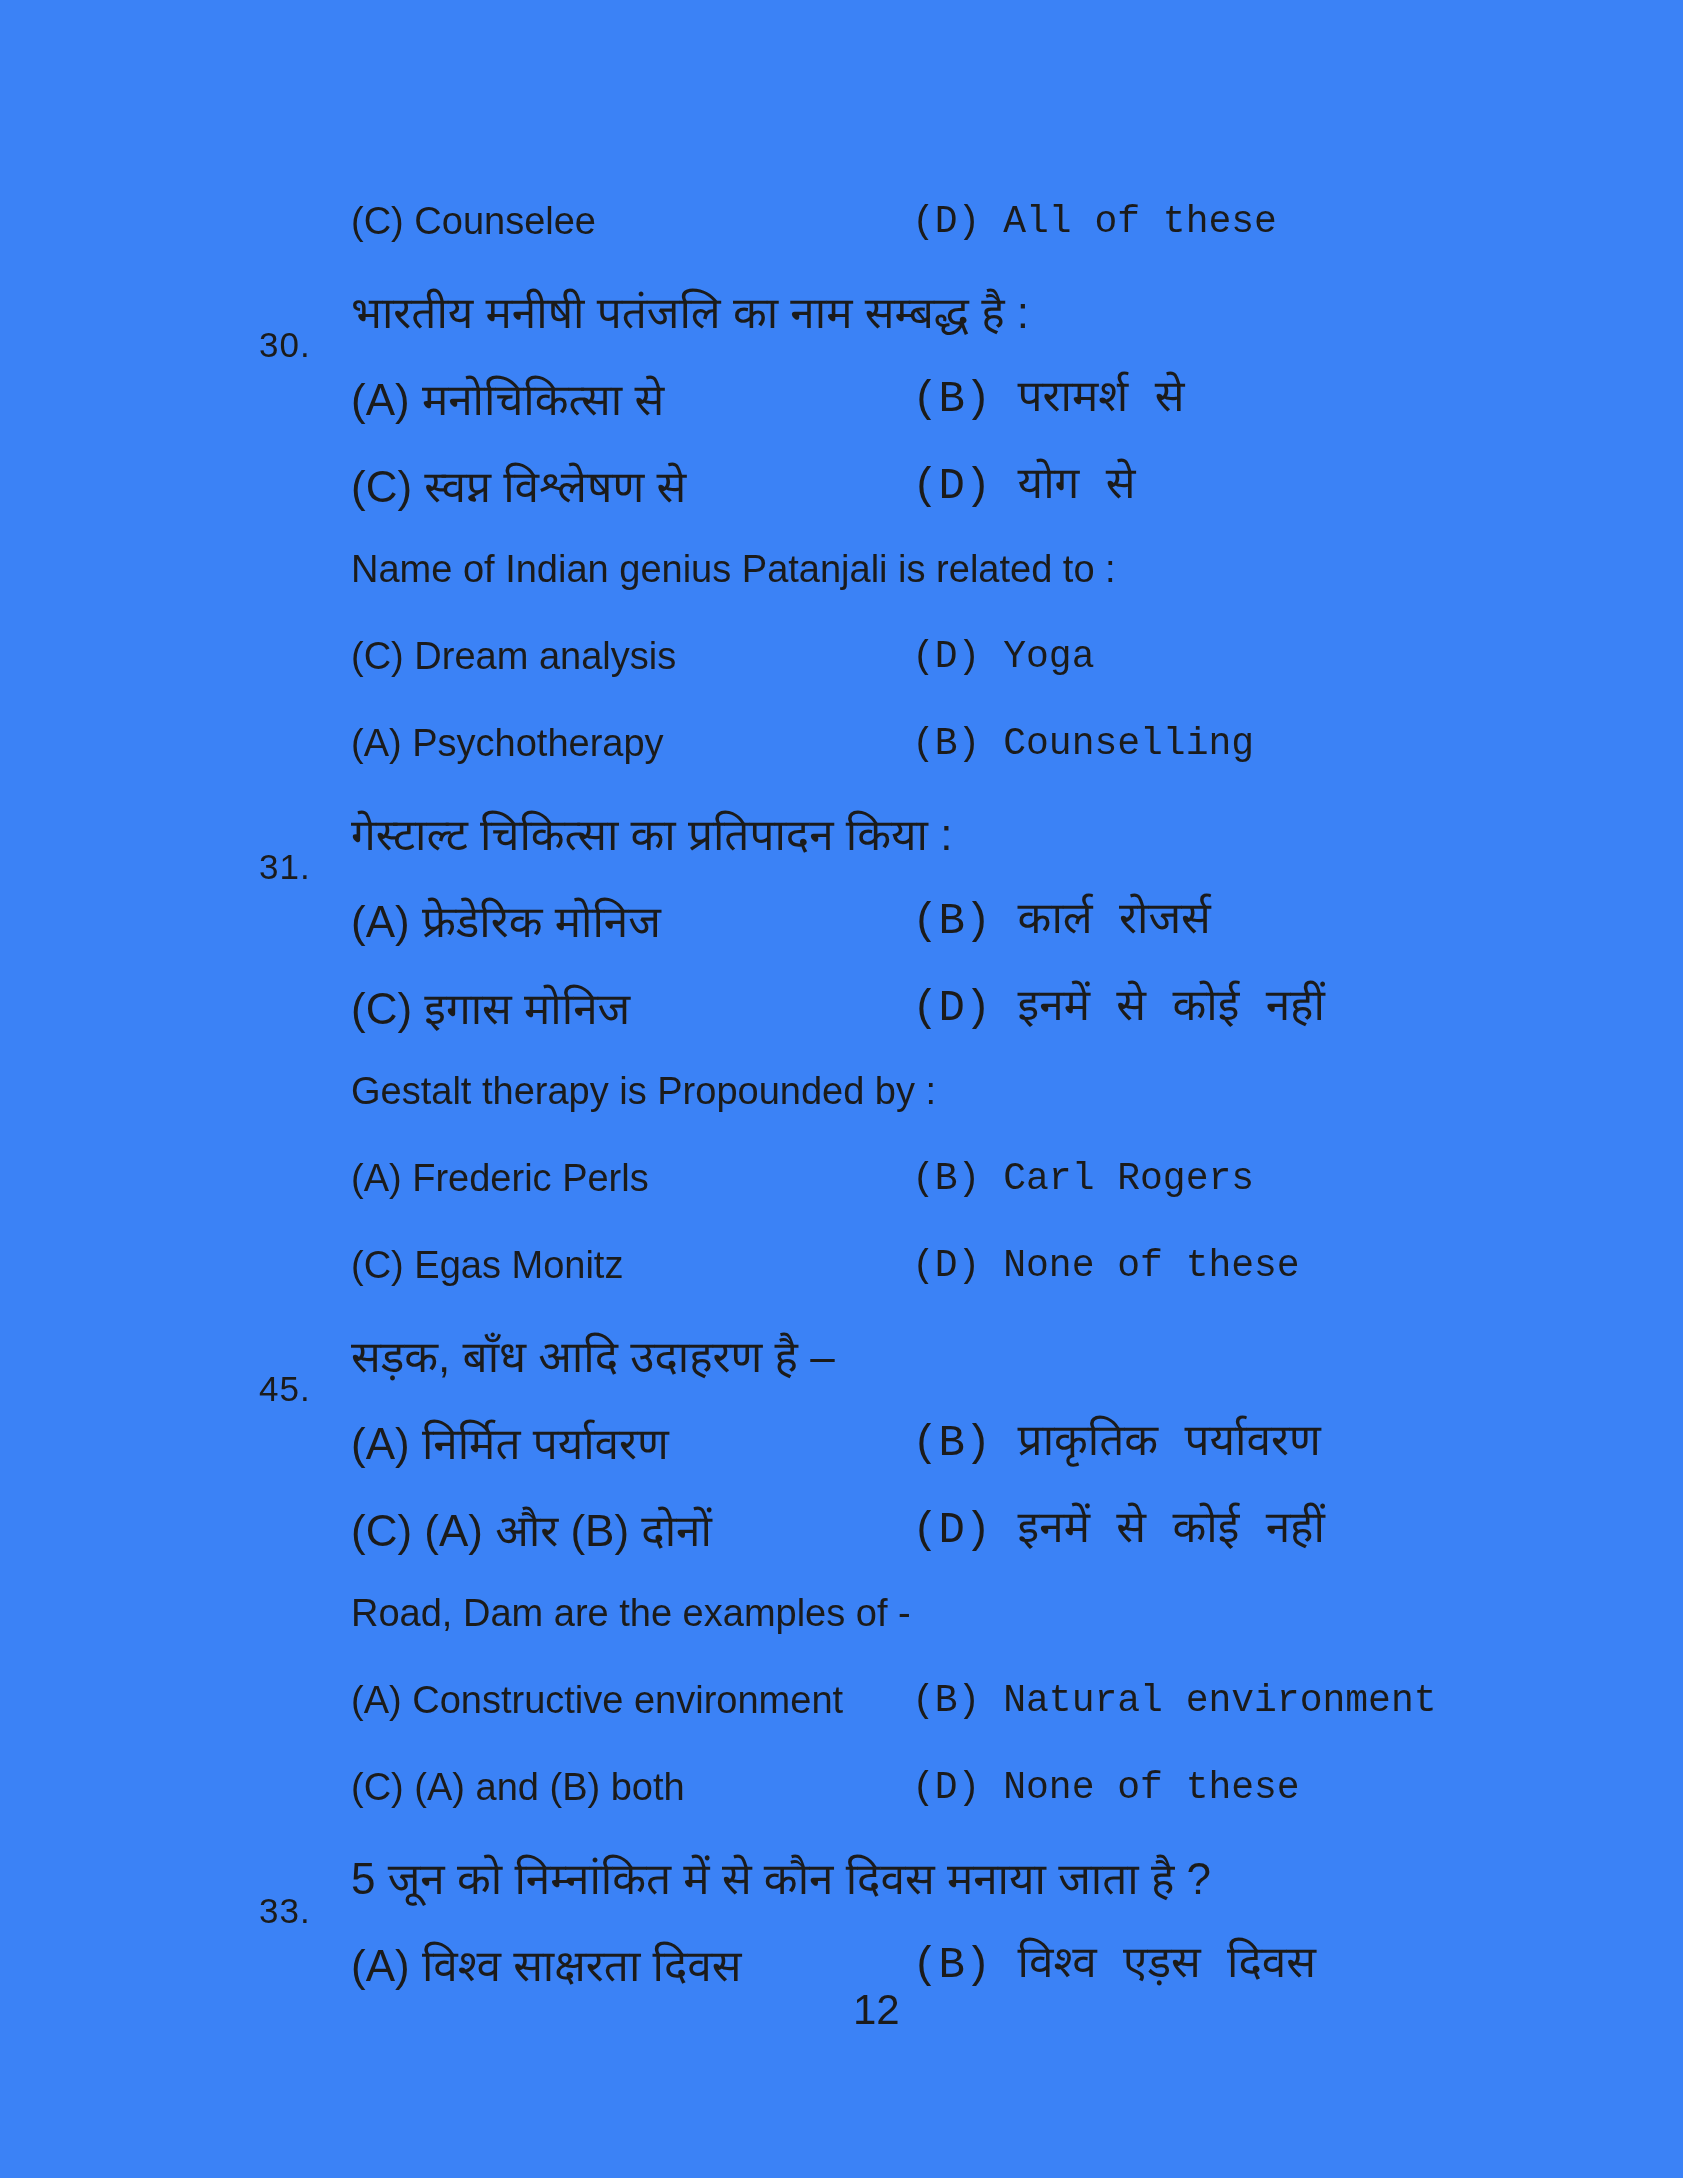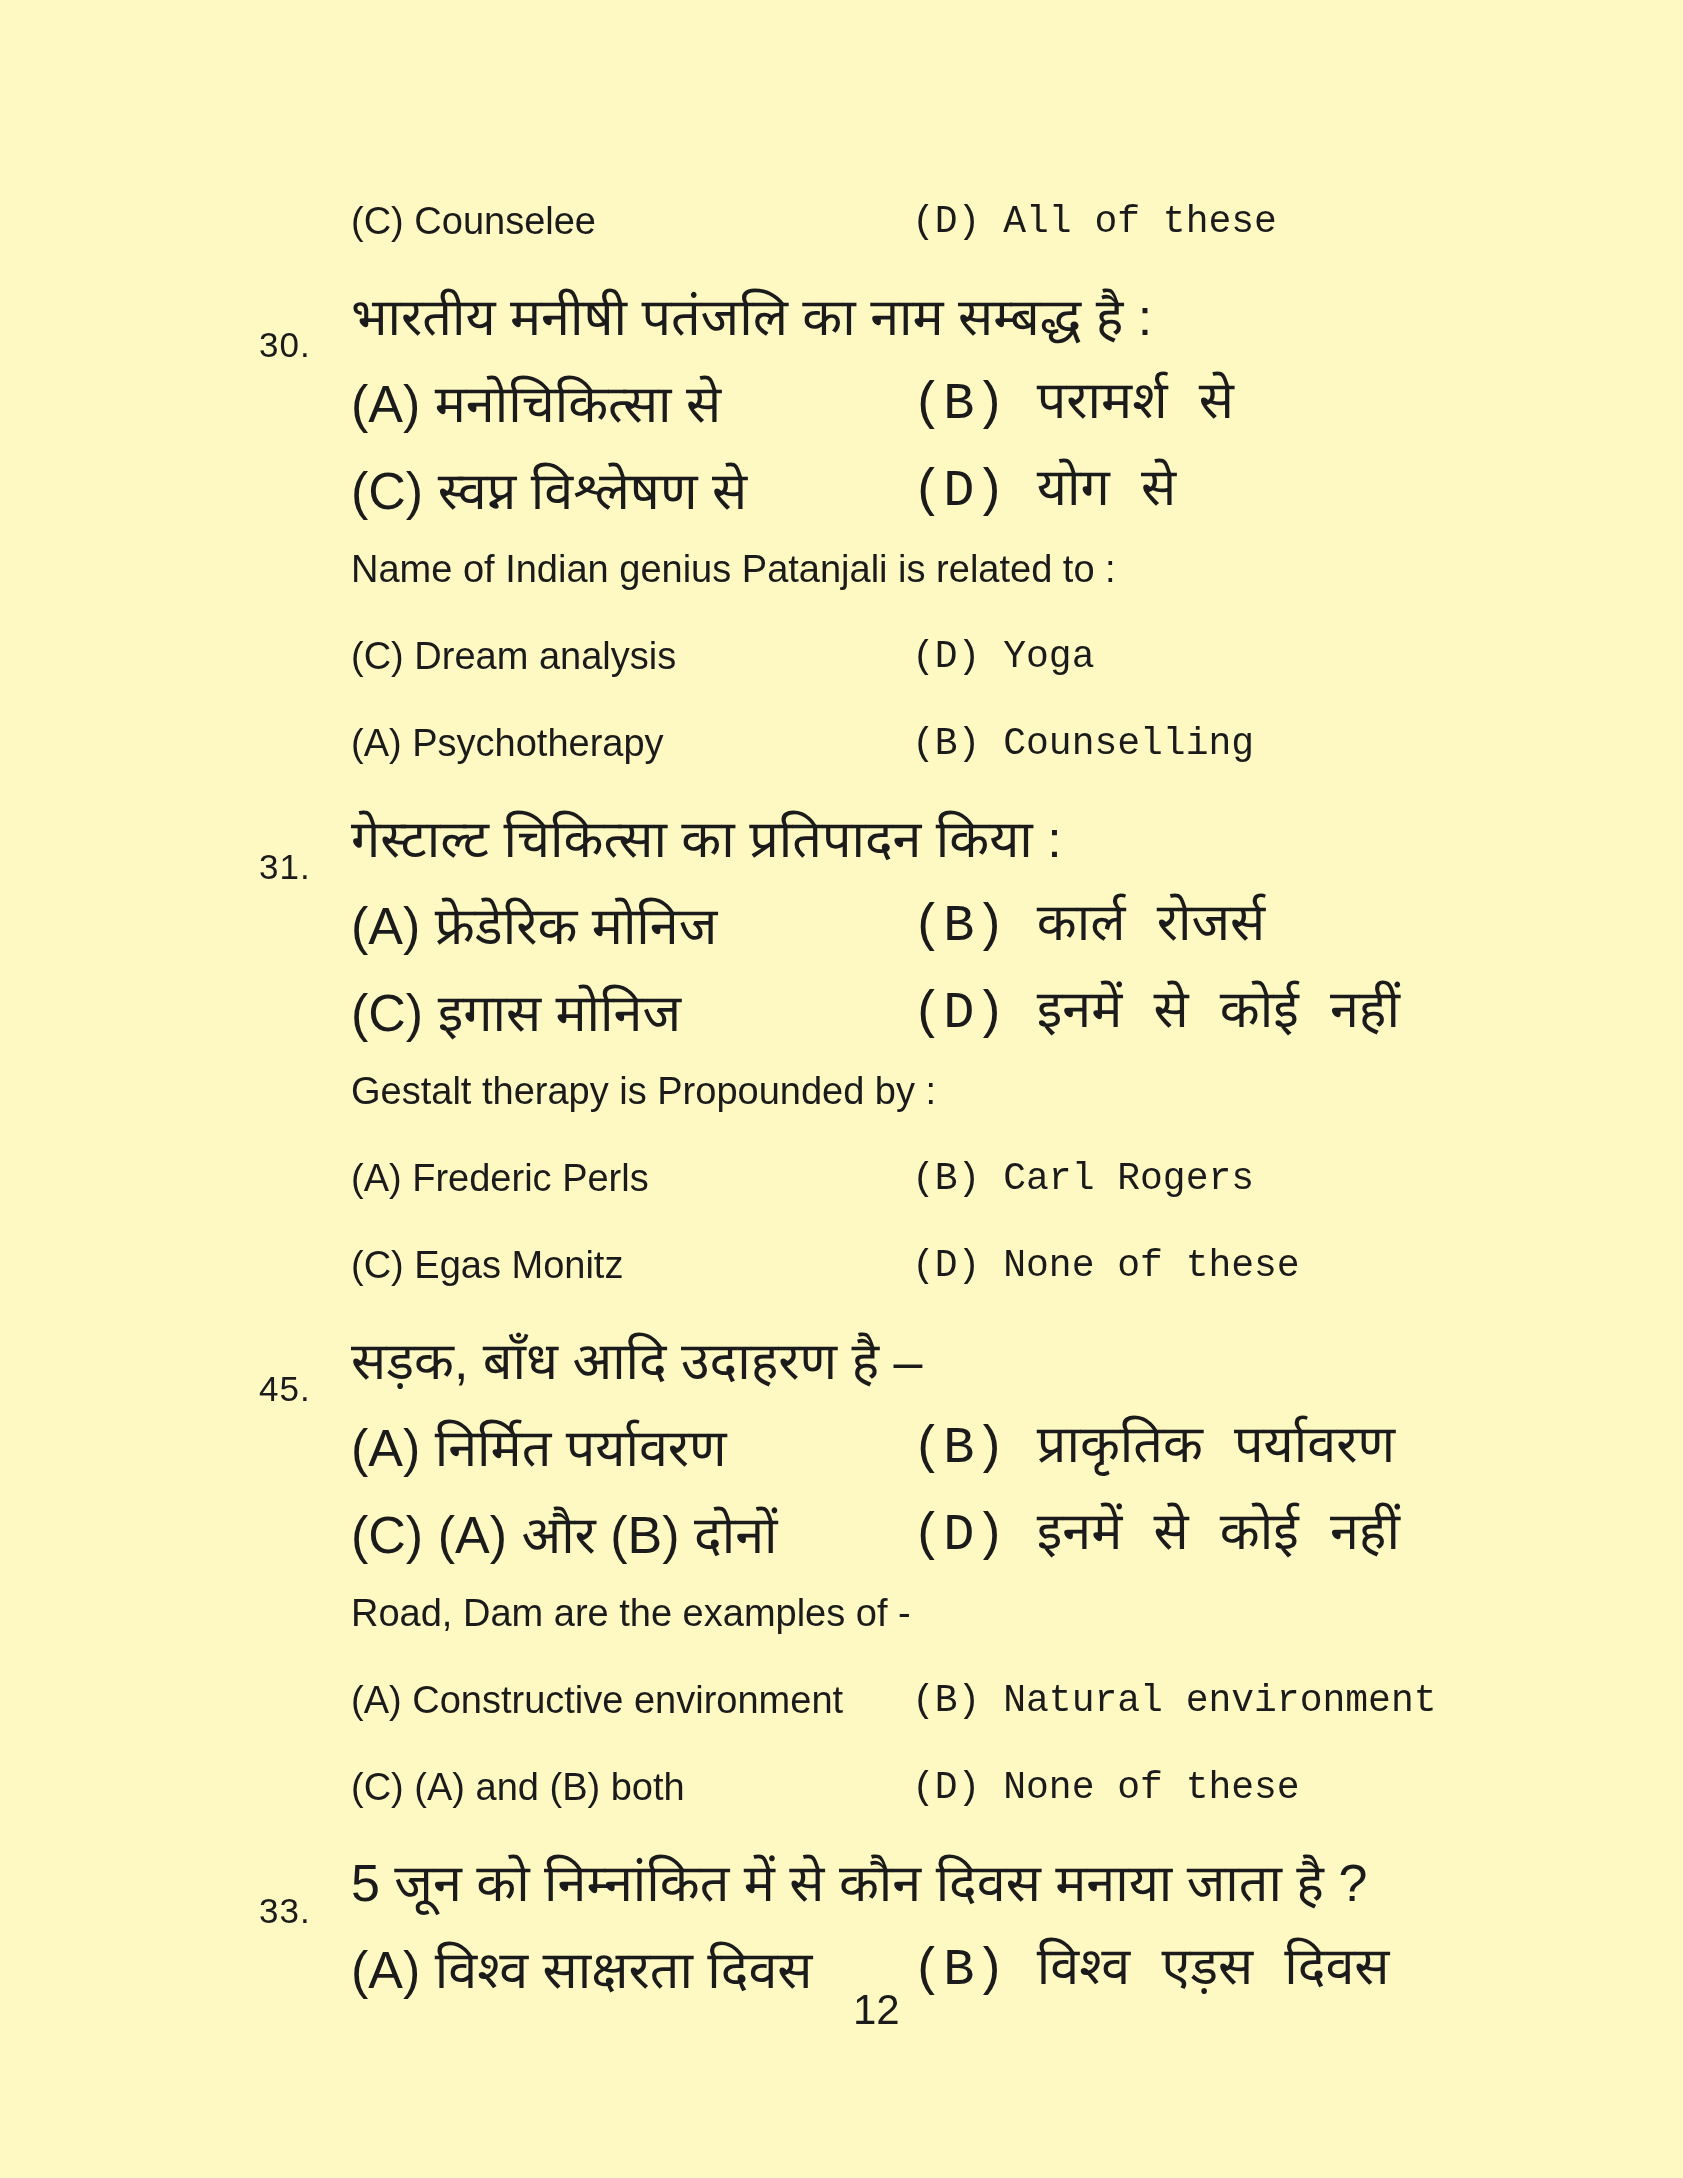--- a/index.html
+++ b/index.html
@@ -5,21 +5,21 @@
   html, body {
     margin: 0;
     padding: 0;
     background: #e8e8e8;
   }
   .page {
     position: relative;
     width: 1683px;
     height: 2178px;
     margin: 0 auto;
-    background: #fef9c3;
+    background: #3b82f6;
     color: #1b1b1b;
     font-family: "Liberation Sans", "DejaVu Sans", sans-serif;
     font-size: 38px;
     line-height: 1.25;
     overflow: hidden;
   }
   .content {
     position: absolute;
     top: 198px;
     left: 0;
@@ -47,21 +47,21 @@
   .opt-a, .opt-c, .opt-left {
     grid-column: 2;
     white-space: nowrap;
   }
   .opt-b, .opt-d, .opt-right {
     grid-column: 3;
     white-space: nowrap;
     font-family: Liberation Mono, monospace;
   }
   .hindi {
-    font-size: 52px;
+    font-size: 44px;
   }
   .page-number {
     position: absolute;
     left: 853px;
     top: 1940px;
     font-size: 42px;
     margin-top: 44px;
   }
 </style>
 </head>

